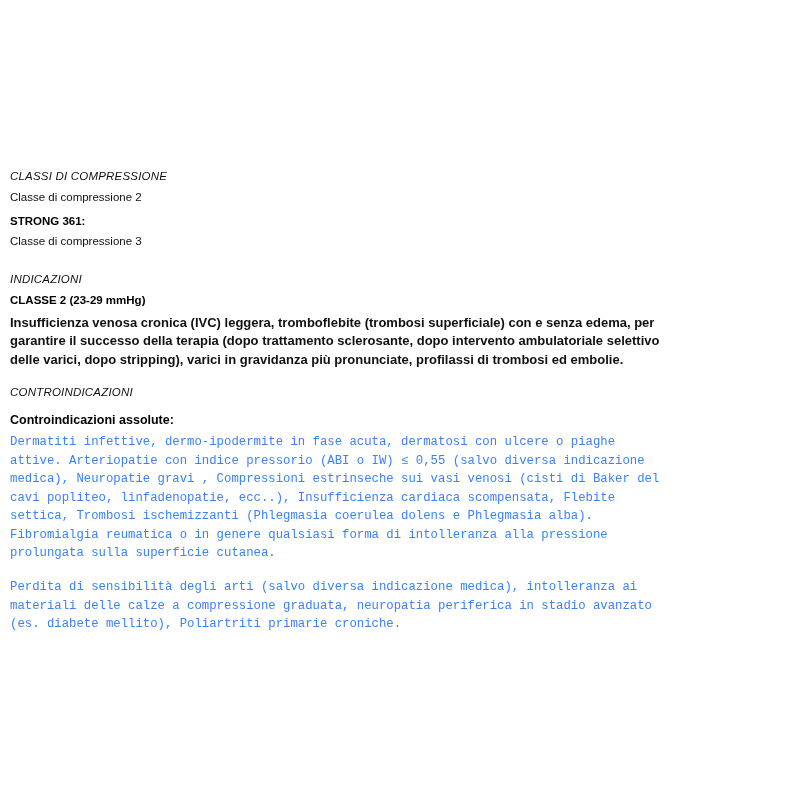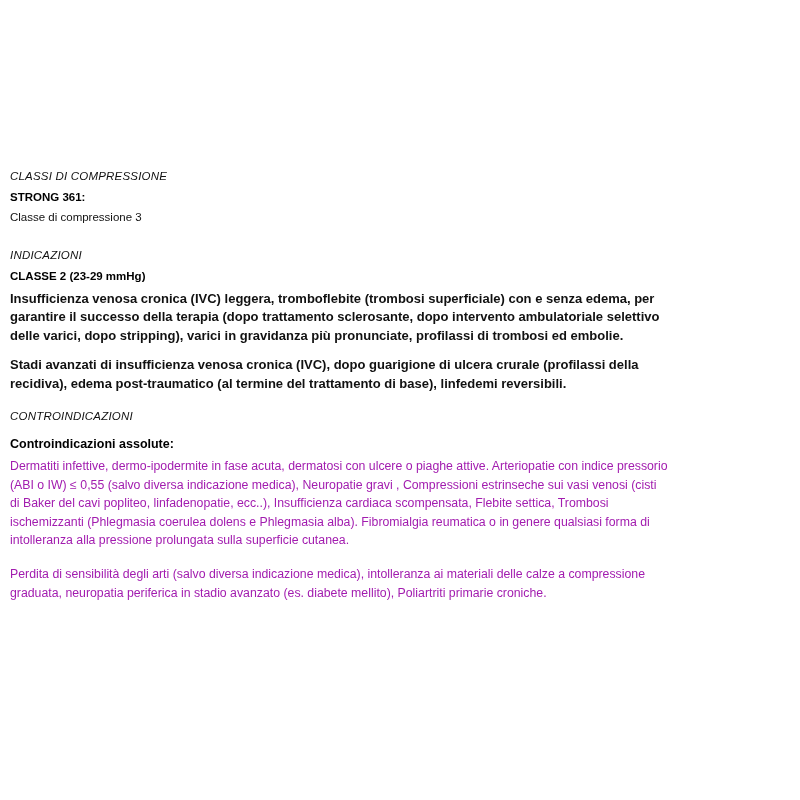--- a/index.html
+++ b/index.html
@@ -53,44 +53,45 @@
   .sub-head {
     font-weight: bold;
     font-size: 12.5px;
     margin: 15px 0 6px 0;
     color: #000;
   }
   .body-block {
     font-size: 12.3px;
     line-height: 1.5;
     margin: 0 0 16px 0;
-    color: #a21caf;
+    color: #3b82f6;
     max-width: 768px;
+    font-family: Liberation Mono, monospace;
   }
   .gap-s { height: 6px; }
   .gap-m { height: 14px; }
 </style>
 </head>
 <body>
 
 <div class="page">
 
   <div class="section">
     <div class="sec-title">CLASSI DI COMPRESSIONE</div>
+    <div class="plain-line">Classe di compressione 2</div>
     <div class="bold-line">STRONG 361:</div>
     <div class="plain-line">Classe di compressione 3</div>
   </div>
 
   <div class="gap-m"></div>
 
   <div class="section">
     <div class="sec-title">INDICAZIONI</div>
     <div class="bold-line">CLASSE 2 (23-29 mmHg)</div>
     <div class="para">Insufficienza venosa cronica (IVC) leggera, tromboflebite (trombosi superficiale) con e senza edema, per garantire il successo della terapia (dopo trattamento sclerosante, dopo intervento ambulatoriale selettivo delle varici, dopo stripping), varici in gravidanza più pronunciate, profilassi di trombosi ed embolie.</div>
-    <div class="para">Stadi avanzati di insufficienza venosa cronica (IVC), dopo guarigione di ulcera crurale (profilassi della recidiva), edema post-traumatico (al termine del trattamento di base), linfedemi reversibili.</div>
   </div>
 
   <div class="gap-s"></div>
 
   <div class="section">
     <div class="sec-title">CONTROINDICAZIONI</div>
     <div class="sub-head">Controindicazioni assolute:</div>
     <div class="body-block">Dermatiti infettive, dermo-ipodermite in fase acuta, dermatosi con ulcere o piaghe attive. Arteriopatie con indice pressorio (ABI o IW) ≤ 0,55 (salvo diversa indicazione medica), Neuropatie gravi , Compressioni estrinseche sui vasi venosi (cisti di Baker del cavi popliteo, linfadenopatie, ecc..), Insufficienza cardiaca scompensata, Flebite settica, Trombosi ischemizzanti (Phlegmasia coerulea dolens e Phlegmasia alba). Fibromialgia reumatica o in genere qualsiasi forma di intolleranza alla pressione prolungata sulla superficie cutanea.</div>
     <div class="body-block">Perdita di sensibilità degli arti (salvo diversa indicazione medica), intolleranza ai materiali delle calze a compressione graduata, neuropatia periferica in stadio avanzato (es. diabete mellito), Poliartriti primarie croniche.</div>
   </div>

